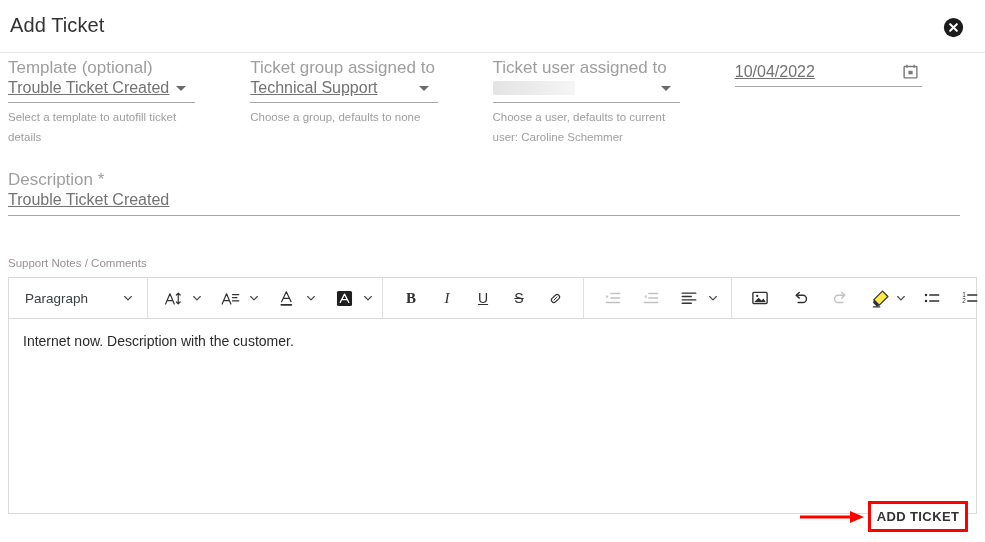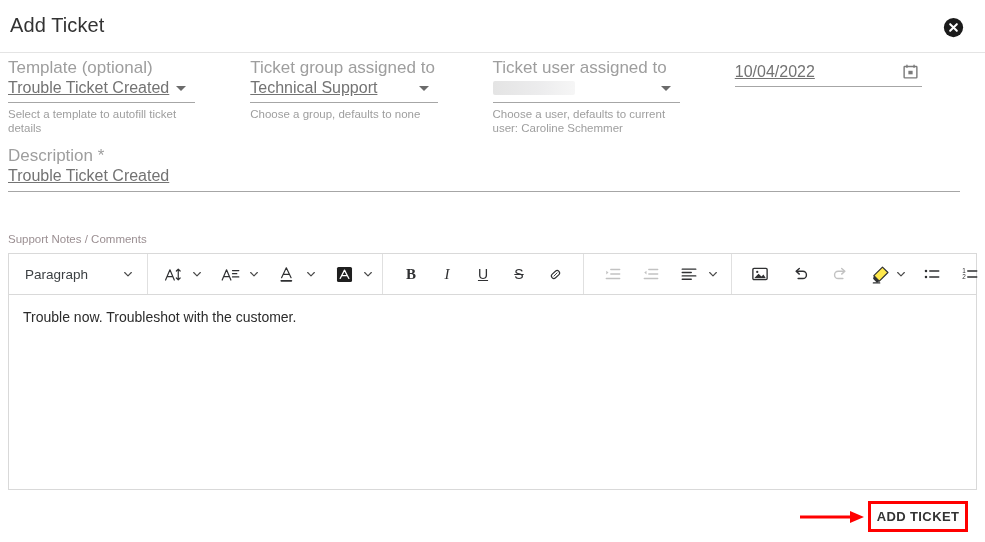--- a/index.html
+++ b/index.html
@@ -75,21 +75,21 @@
   .field-value {
     font-size: 16px;
     color: #737373;
     line-height: 22px;
     white-space: nowrap;
     text-decoration: underline;
   }
   .field-hint {
     font-size: 11.5px;
     color: #9e9e9e;
-    line-height: 14px;
+    line-height: 20px;
     margin-top: 4px;
     max-width: 190px;
   }
   .caret {
     position: absolute;
     right: 9px;
     top: 9px;
     width: 0;
     height: 0;
     border-left: 5px solid transparent;
@@ -287,21 +287,21 @@
             <rect x="3" y="5" width="18" height="16" rx="1"></rect>
             <path d="M7 3v3M17 3v3" stroke-linecap="round"></path>
             <rect x="9" y="11" width="6" height="5" fill="#7b7b7b" stroke="none"></rect>
           </svg>
         </span>
       </div>
     </div>
 
   </div>
 
-  <div class="field-row" style="margin-top:14px;">
+  <div class="field-row" style="margin-top:26px;">
     <div class="field desc">
       <div class="field-label">Description *</div>
       <div class="desc-control">
         <div class="field-value">Trouble Ticket Created</div>
       </div>
     </div>
   </div>
 
 </div>
 
@@ -474,21 +474,21 @@
           <path d="M9 8 H21 M9 16 H21" stroke-linecap="round"></path>
           <text x="1.5" y="10.3" font-size="8.5" fill="#2f3032" stroke="none" font-family="Liberation Sans, sans-serif">1</text>
           <text x="1.5" y="18.6" font-size="8.5" fill="#2f3032" stroke="none" font-family="Liberation Sans, sans-serif">2</text>
         </svg>
       </div>
 
     </div>
 
   </div>
 
-  <div class="editor-body">Trouble now. Troubleshot with the customer.</div>
+  <div class="editor-body">Internet now. Description with the customer.</div>
 </div>
 
 <div class="footer"></div>
 
 <div class="red-arrow">
   <svg width="68" height="16" viewBox="0 0 68 16">
     <path d="M0 8 H52" stroke="#ff0000" stroke-width="3"></path>
     <path d="M50 2 L64 8 L50 14 Z" fill="#ff0000"></path>
   </svg>
 </div>

